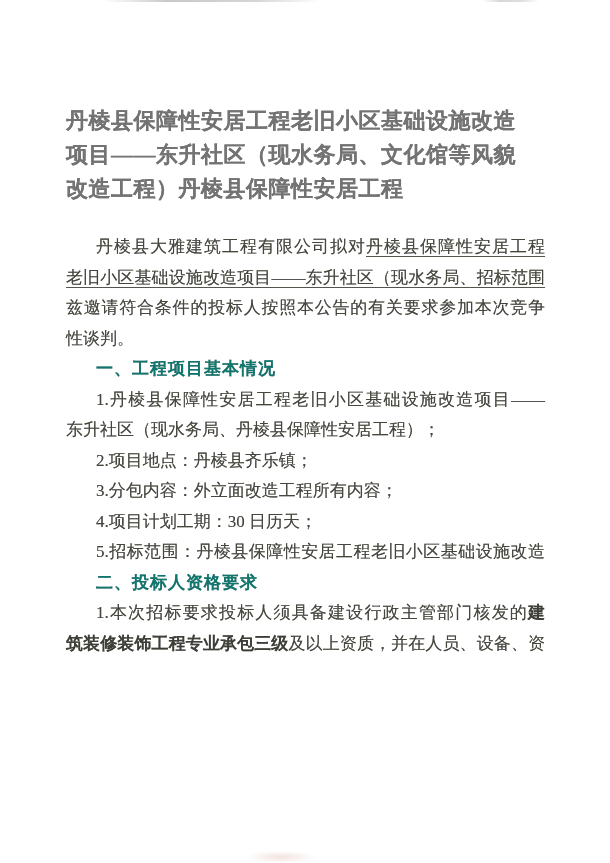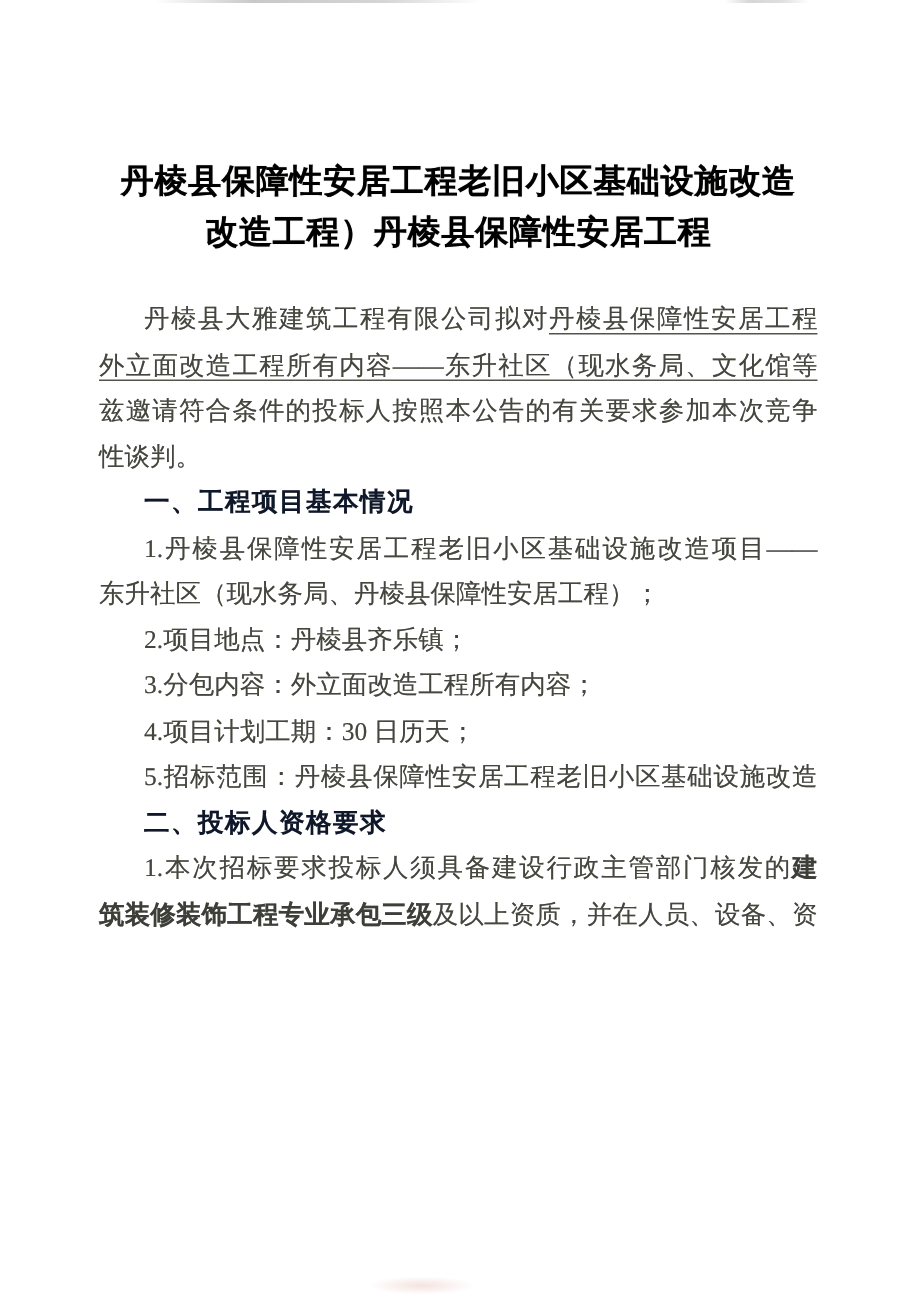--- a/index.html
+++ b/index.html
@@ -32,63 +32,64 @@
   .content {
     position: absolute;
     left: 66px;
     top: 104px;
     width: 479px;
   }
   .title {
     font-size: 22px;
     line-height: 34px;
     font-weight: bold;
-    text-align: center;
-    color: #000000;
+    text-align: left;
+    color: #737373;
     letter-spacing: 0.5px;
     text-shadow: 0 0 0.5px rgba(57,59,53,0.7);
   }
   .title .tline { height: 34px; }
   .docbody {
     margin-top: 26px;
     font-size: 17px;
     color: #45473f;
     text-shadow: 0 0 0.4px rgba(69,71,63,0.55);
   }
   .bline {
     height: 30.5px;
     line-height: 30.5px;
     white-space: normal;
   }
   .j   { text-align: justify; text-align-last: justify; }
   .ind { text-indent: 30px; }
-  .hd  { font-weight: bold; color: #0f172a; letter-spacing: 1px; }
+  .hd  { font-weight: bold; color: #0f766e; letter-spacing: 1px; }
   .u   { border-bottom: 1px solid #53554d; }
   .b   { font-weight: bold; color: #3c3e37; }
 </style>
 </head>
 <body>
 
 <div class="page">
 
   <div class="streak streak-left"></div>
   <div class="streak streak-right"></div>
   <div class="smudge"></div>
 
   <div class="content">
 
     <div class="title">
       <div class="tline">丹棱县保障性安居工程老旧小区基础设施改造</div>
+      <div class="tline">项目——东升社区（现水务局、文化馆等风貌</div>
       <div class="tline">改造工程）丹棱县保障性安居工程</div>
     </div>
 
     <div class="docbody">
 
       <div class="bline j ind"><span>丹棱县大雅建筑工程有限公司拟对</span><span class="u">丹棱县保障性安居工程</span></div>
-      <div class="bline j"><span class="u">外立面改造工程所有内容——东升社区（现水务局、文化馆等</span></div>
+      <div class="bline j"><span class="u">老旧小区基础设施改造项目——东升社区（现水务局、招标范围</span></div>
       <div class="bline j">兹邀请符合条件的投标人按照本公告的有关要求参加本次竞争</div>
       <div class="bline">性谈判。</div>
 
       <div class="bline ind hd">一、工程项目基本情况</div>
       <div class="bline j ind">1.丹棱县保障性安居工程老旧小区基础设施改造项目——</div>
       <div class="bline">东升社区（现水务局、丹棱县保障性安居工程）；</div>
       <div class="bline ind">2.项目地点：丹棱县齐乐镇；</div>
       <div class="bline ind">3.分包内容：外立面改造工程所有内容；</div>
       <div class="bline ind">4.项目计划工期：30 日历天；</div>
       <div class="bline j ind">5.招标范围：丹棱县保障性安居工程老旧小区基础设施改造</div>

